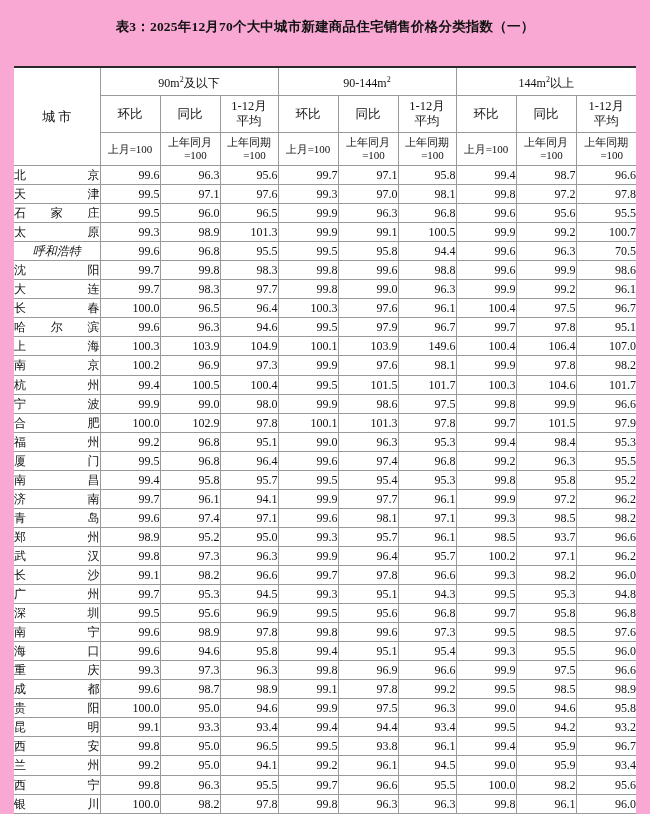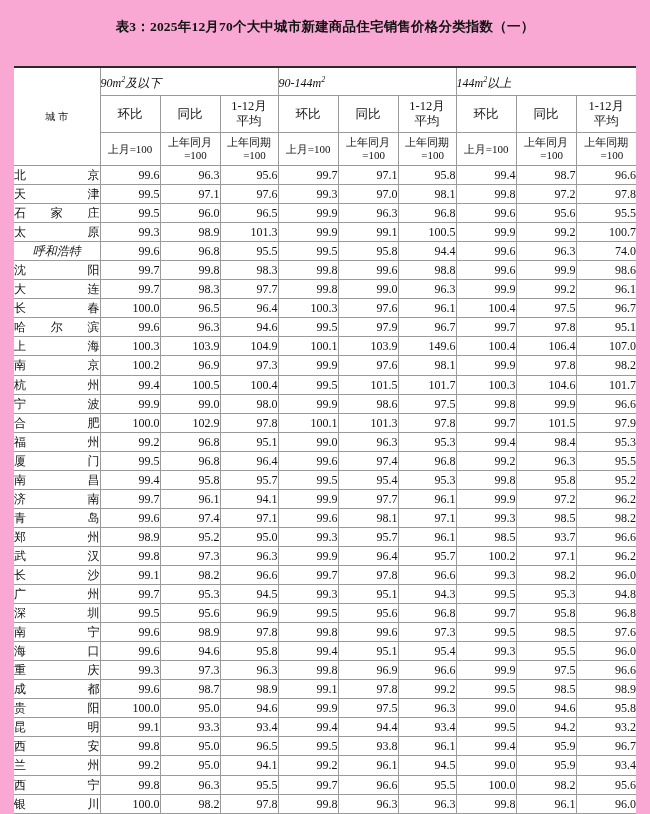--- a/index.html
+++ b/index.html
@@ -62,34 +62,33 @@
     border-top: none;
   }
   table.idx tr:last-child > td {
     border-bottom: none;
   }
   
   table.idx tr > *:first-child { border-left: none; }
   table.idx tr > *:last-child  { border-right: none; }
 
   th.grp {
-    text-align: left;
+    text-align: center;
     font-size: 12px;
     height: 24px;
     line-height: 24px;
     white-space: nowrap;
     font-family: "Liberation Serif", "DejaVu Serif", serif;
-    font-style: italic;
   }
   th.grp sup { font-size: 8px; vertical-align: super; }
 
   th.city-head {
     text-align: center;
     vertical-align: middle;
-    font-size: 10px;
+    font-size: 13px;
     letter-spacing: 3px;
     text-indent: 3px;
   }
   th.sub {
     text-align: center;
     height: 36px;
     font-size: 12.5px;
     line-height: 15px;
     white-space: nowrap;
   }
@@ -232,21 +231,21 @@
           <tr>
             <td class="city narrow"><span>呼和浩特</span></td>
             <td class="num">99.6</td>
             <td class="num">96.8</td>
             <td class="num">95.5</td>
             <td class="num gsep">99.5</td>
             <td class="num">95.8</td>
             <td class="num">94.4</td>
             <td class="num gsep">99.6</td>
             <td class="num">96.3</td>
-            <td class="num">74.0</td>
+            <td class="num">70.5</td>
           </tr>
           <tr>
             <td class="city"><span>沈阳</span></td>
             <td class="num">99.7</td>
             <td class="num">99.8</td>
             <td class="num">98.3</td>
             <td class="num gsep">99.8</td>
             <td class="num">99.6</td>
             <td class="num">98.8</td>
             <td class="num gsep">99.6</td>

